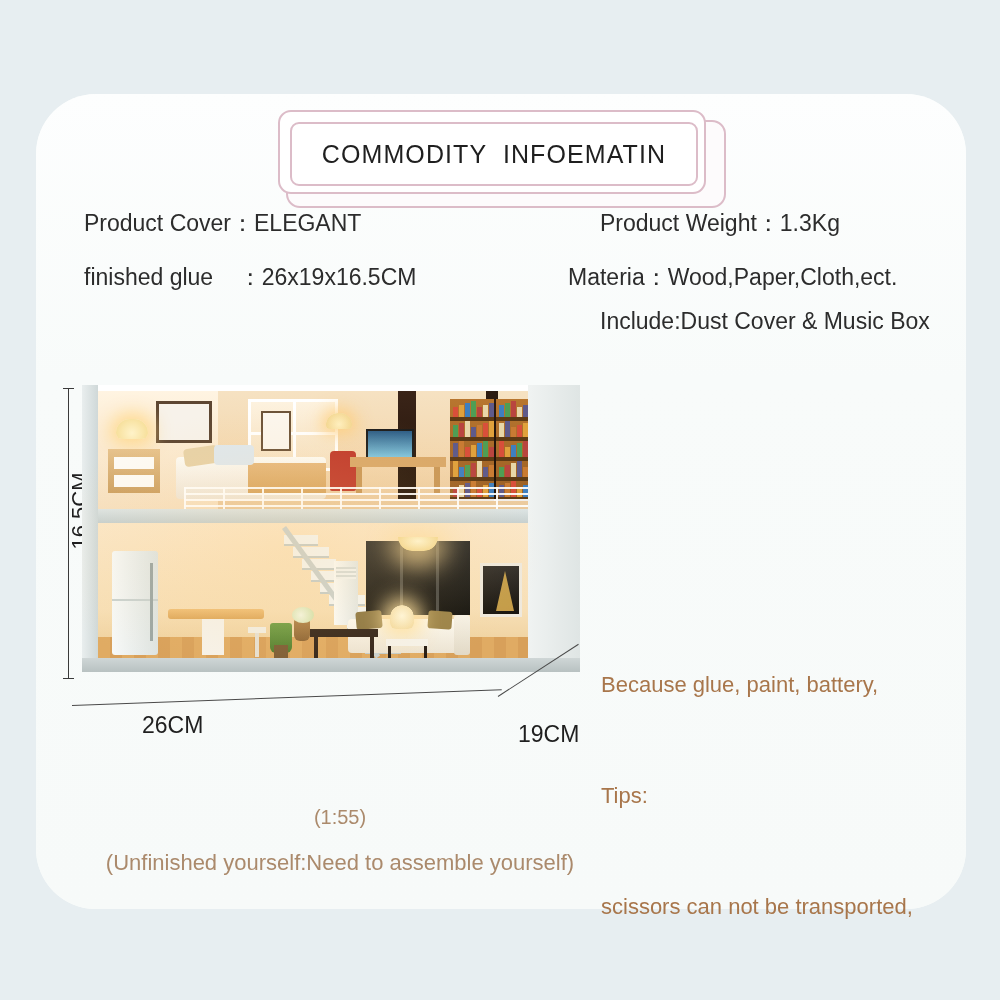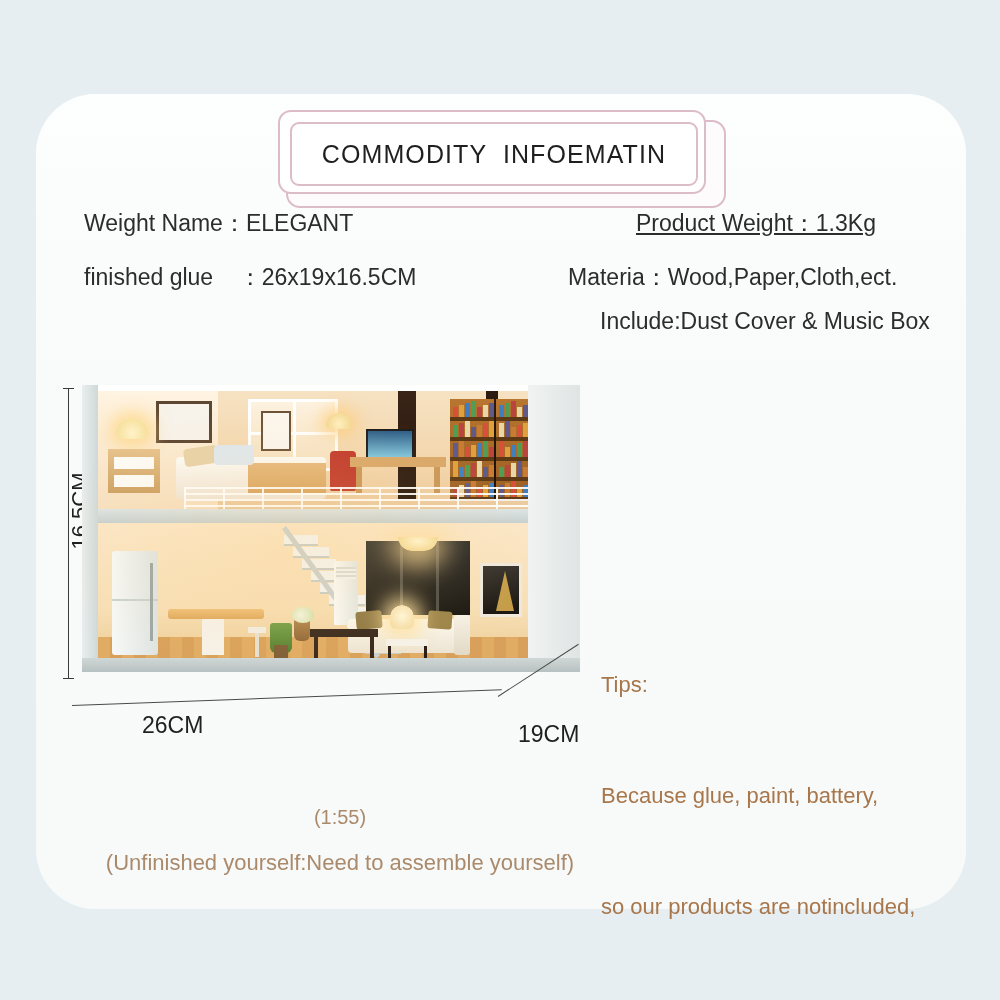--- a/index.html
+++ b/index.html
@@ -90,21 +90,21 @@
   
   .spec {
     position: absolute;
     font-size: 23px;
     color: #2c2c2c;
     white-space: pre;
     font-weight: 400;
   }
   .spec-name   { left: 84px;  top: 208px; }
   .spec-size   { left: 84px;  top: 262px; }
-  .spec-weight { left: 636px; top: 208px; text-decoration: underline; }
+  .spec-weight { left: 600px; top: 208px; }
   .spec-mat    { left: 568px; top: 262px; }
   .spec-inc    { left: 600px; top: 308px; }
 
   
   .tips {
     position: absolute;
     left: 601px;
     top: 592px;
     width: 380px;
     color: #a8764b;
@@ -392,21 +392,21 @@
 
 <div class="title-wrap">
   <div class="title-outer"></div>
   <div class="title-mid">
     <div class="title-inner">
       <span class="title-text">COMMODITY  INFOEMATIN</span>
     </div>
   </div>
 </div>
 
-<div class="spec spec-name">Weight Name：ELEGANT</div>
+<div class="spec spec-name">Product Cover：ELEGANT</div>
 <div class="spec spec-size">finished glue    ：26x19x16.5CM</div>
 <div class="spec spec-weight">Product Weight：1.3Kg</div>
 <div class="spec spec-mat">Materia：Wood,Paper,Cloth,ect.</div>
 <div class="spec spec-inc">Include:Dust Cover &amp; Music Box</div>
 
 <div class="photo-area">
 
   <div class="measure-line"></div>
   <div class="measure-cap-top"></div>
   <div class="measure-cap-bot"></div>
@@ -581,20 +581,21 @@
 
   <div class="base-front"></div>
   <div class="base-shadow-line"></div>
   <div class="base-diag-line"></div>
 </div>
 
 <div class="dim-width">26CM</div>
 <div class="dim-depth">19CM</div>
 
 <div class="tips">
+  <div>Because glue, paint, battery,</div>
   <div>Tips:</div>
-  <div>Because glue, paint, battery,</div>
+  <div>scissors can not be transported,</div>
   <div>so our products are notincluded,</div>
   
 </div>
 
 <div class="caption caption-scale">(1:55)</div>
 <div class="caption caption-unfinished">(Unfinished yourself:Need to assemble yourself)</div>
 
 </body></html>

